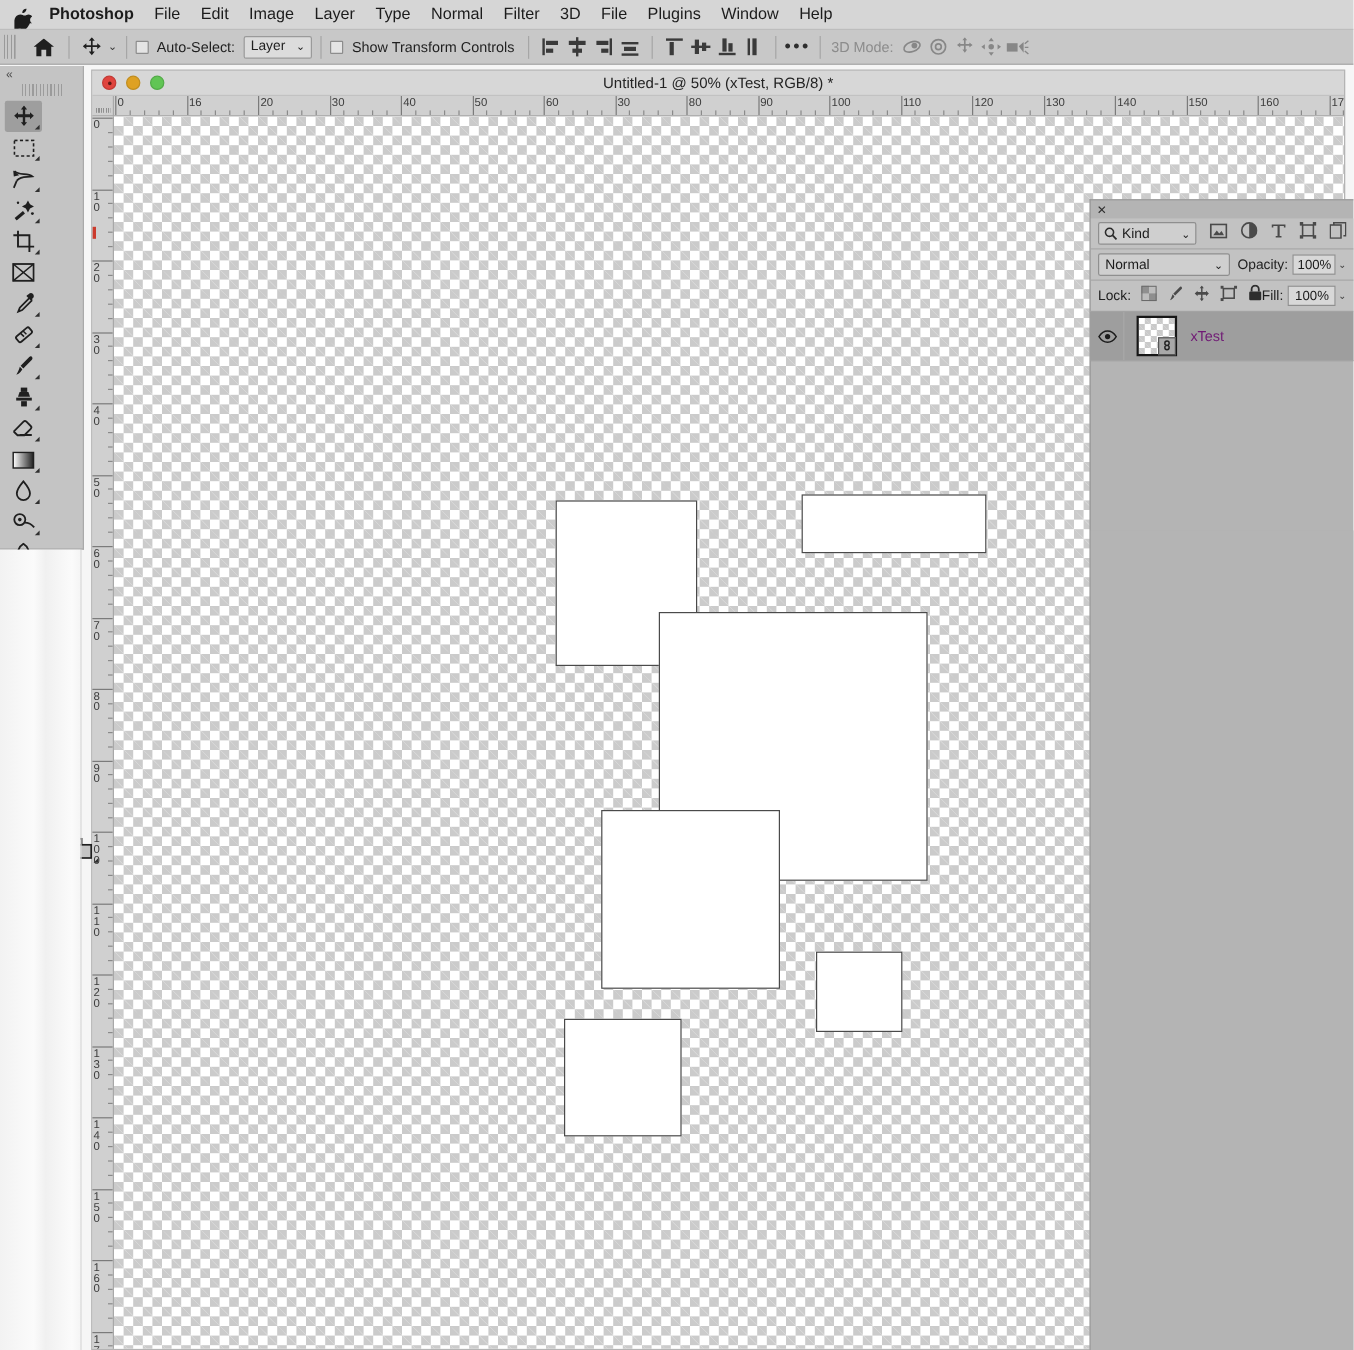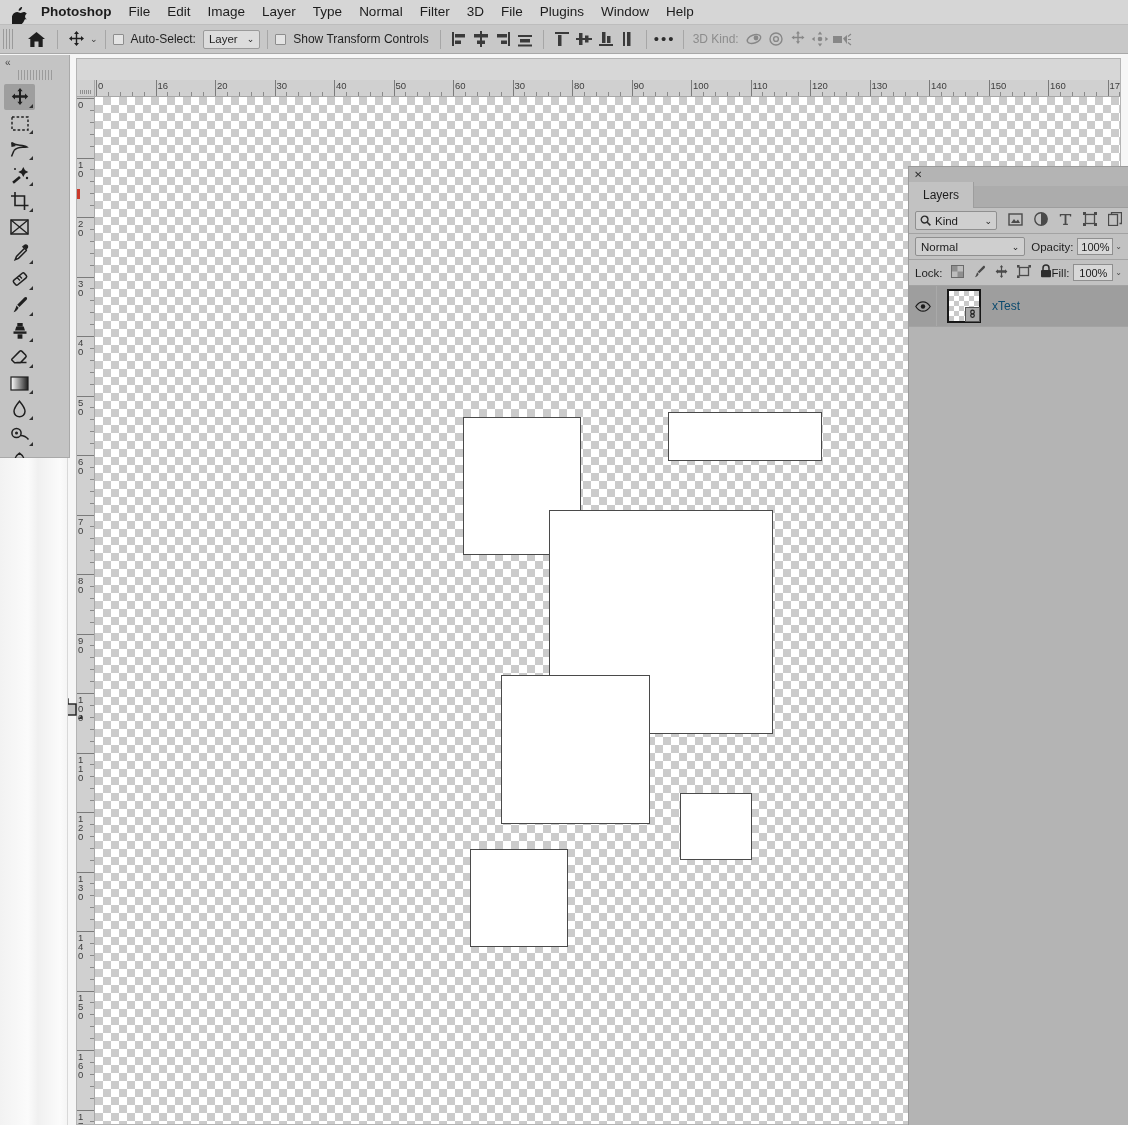--- a/index.html
+++ b/index.html
@@ -250,21 +250,21 @@
     background-image:
       linear-gradient(45deg,#c9c9c9 25%,transparent 25%,transparent 75%,#c9c9c9 75%,#c9c9c9),
       linear-gradient(45deg,#c9c9c9 25%,transparent 25%,transparent 75%,#c9c9c9 75%,#c9c9c9);
     background-size: 10px 10px; background-position: 0 0, 5px 5px;
   }
   .thumb .badge {
     position: absolute; right: -1px; bottom: -1px; width: 15px; height: 15px;
     background: #a8a8a8; border: 1px solid #555; display:flex;
     align-items:center; justify-content:center; font-size: 9px; color:#222;
   }
-  .layer-name { font-size: 12px; color: #0c4a6e; margin-left: 11px; }
+  .layer-name { font-size: 12px; color: #701a75; margin-left: 11px; }
   #lp-body-fill { position: absolute; left: 0; right: 0; top: 275px; bottom: 0; background: #b4b4b4; }
 </style>
 </head>
 <body>
 
 <div id="app">
 
   <div id="menubar">
     <span class="apple-logo">
       <svg width="15" height="17" viewBox="0 0 15 17">
@@ -365,21 +365,21 @@
       <svg class="align-ico" viewBox="0 0 20 20">
           <rect x="5" y="3" width="2" height="14" fill="#3a3a3a"></rect>
           <rect x="9" y="3" width="3.5" height="14" fill="#3a3a3a"></rect>
         </svg>
     </div>
     <div class="ob-sep"></div>
     <div class="ob-icon">
         <span class="dots">•••</span>
       </div>
     <div class="ob-sep"></div>
-    <span class="ob-label dim">3D Kind:</span>
+    <span class="ob-label dim">3D Mode:</span>
     <div class="ob-icon three-d">
       <svg width="18" height="16" viewBox="0 0 18 16">
           <ellipse cx="9" cy="8" rx="7" ry="4" fill="none" stroke="#3a3a3a" stroke-width="1.4" transform="rotate(-20 9 8)"></ellipse>
           <circle cx="11" cy="7" r="2.4" fill="#3a3a3a"></circle>
         </svg>
     </div>
     <div class="ob-icon three-d">
       <svg width="18" height="16" viewBox="0 0 18 16">
           <circle cx="9" cy="8" r="6" fill="none" stroke="#3a3a3a" stroke-width="1.4"></circle>
           <circle cx="9" cy="8" r="2.4" fill="none" stroke="#3a3a3a" stroke-width="1.4"></circle>
@@ -399,20 +399,28 @@
     <div class="ob-icon three-d">
       <svg width="20" height="14" viewBox="0 0 20 14">
           <rect x="1" y="4" width="9" height="7" fill="#3a3a3a"></rect>
           <path fill="#3a3a3a" d="M11 6.5 15 3v9z"></path>
           <path fill="none" stroke="#3a3a3a" stroke-width="1.2" d="M16 4.5 19 2M16 7.5h3M16 10.5 19 13"></path>
         </svg>
     </div>
   </div>
 
   <div id="docwin">
+    <div id="titlebar">
+      <div class="traffic">
+        <span class="tl red"></span>
+        <span class="tl yellow"></span>
+        <span class="tl green"></span>
+      </div>
+      <div id="doctitle">Untitled-1 @ 50% (xTest, RGB/8) *</div>
+    </div>
 
     <div id="ruler-corner"></div>
     <div id="hruler">
         <div class="htick maj" style="left: 1px;"></div>
         <div class="hnum" style="left: 1px;">0</div>
         <div class="htick min" style="left: 12.9px;"></div>
         <div class="htick min" style="left: 24.8px;"></div>
         <div class="htick min" style="left: 36.7px;"></div>
         <div class="htick min" style="left: 48.6px;"></div>
         <div class="htick maj" style="left: 60.5px;"></div>
@@ -890,26 +898,20 @@
           </svg>
         <span style="position:absolute;right:-4px;bottom:-1px;width:0;height:0;border-left:4px solid transparent;border-bottom:4px solid #303030;"></span>
       </div>
     </div>
   </div>
 
   <div id="desktop-left"></div>
 
   <div id="layers-panel">
     <div id="lp-close">✕</div>
-    <div id="lp-tabs">
-      <div class="lp-tab">
-        <span>Layers</span>
-      </div>
-      <div class="lp-tabfill"></div>
-    </div>
 
     <div class="lp-row">
       <div class="kind-select">
         <svg width="11" height="11" viewBox="0 0 11 11">
             <circle cx="4.6" cy="4.6" r="3.4" fill="none" stroke="#2b2b2b" stroke-width="1.3"></circle>
             <path stroke="#2b2b2b" stroke-width="1.5" d="M7.2 7.2 10.4 10.4"></path>
           </svg>
         <span>Kind</span>
         <span class="cv">⌄</span>
       </div>

